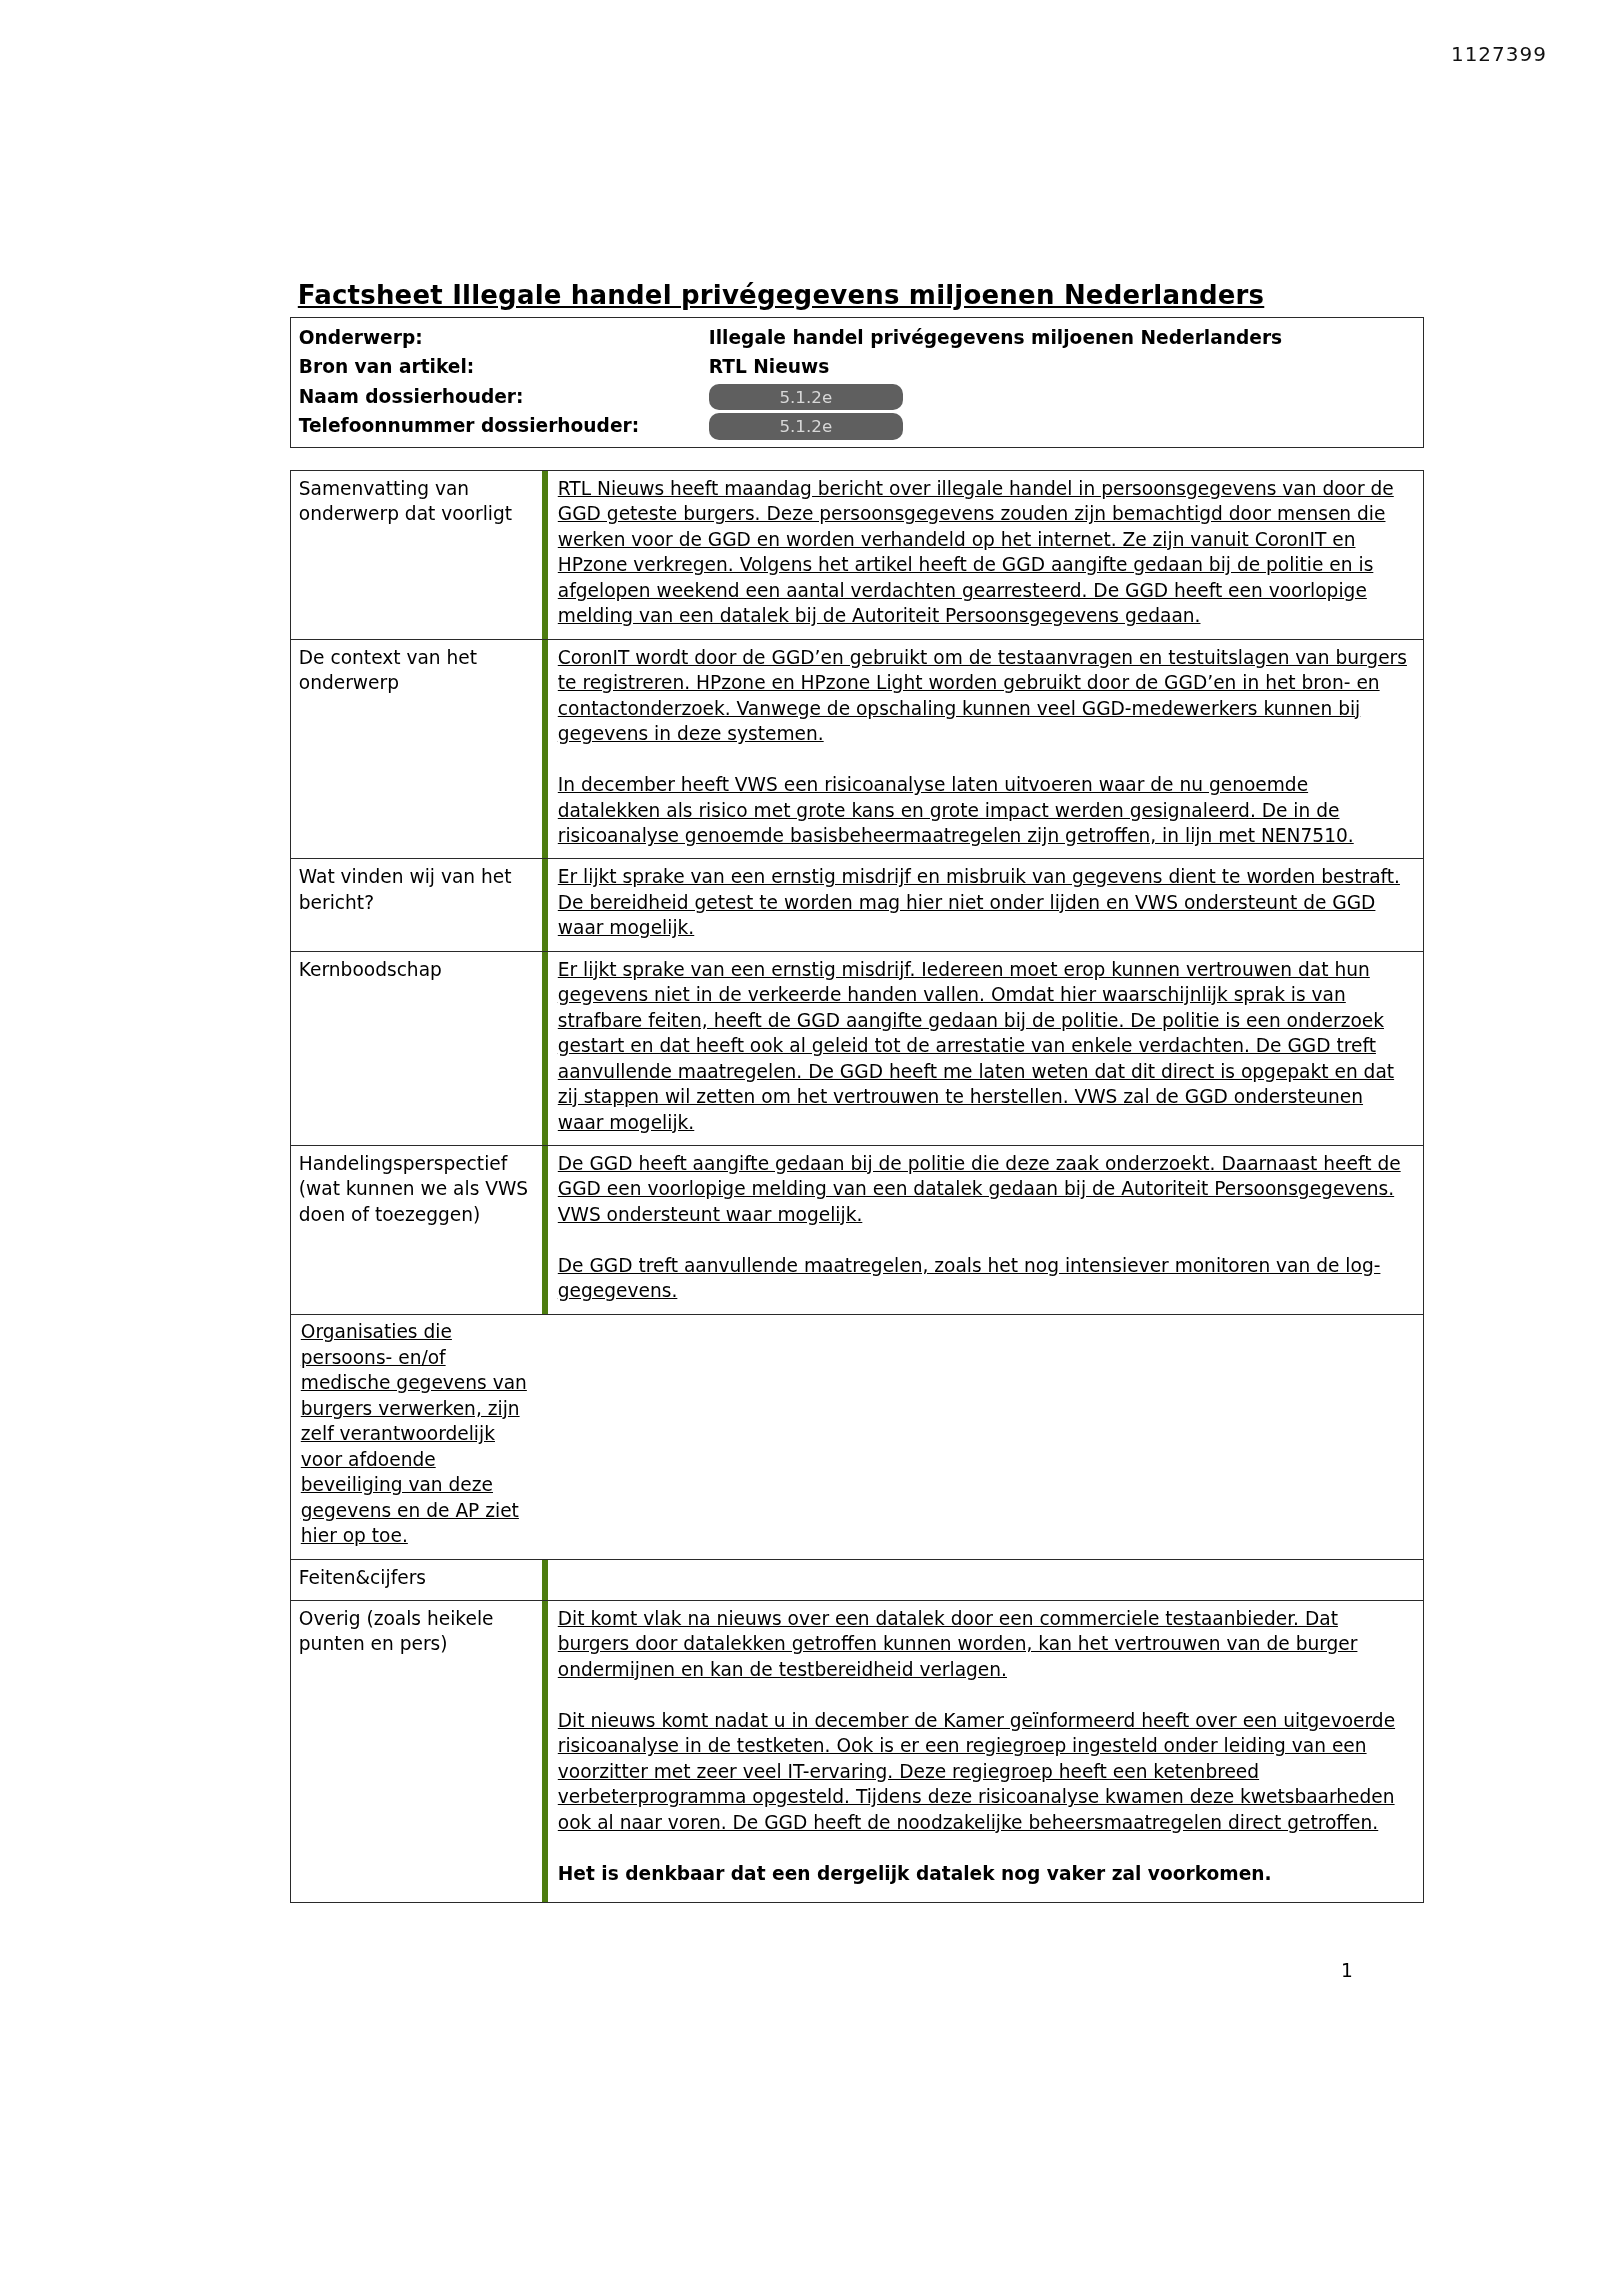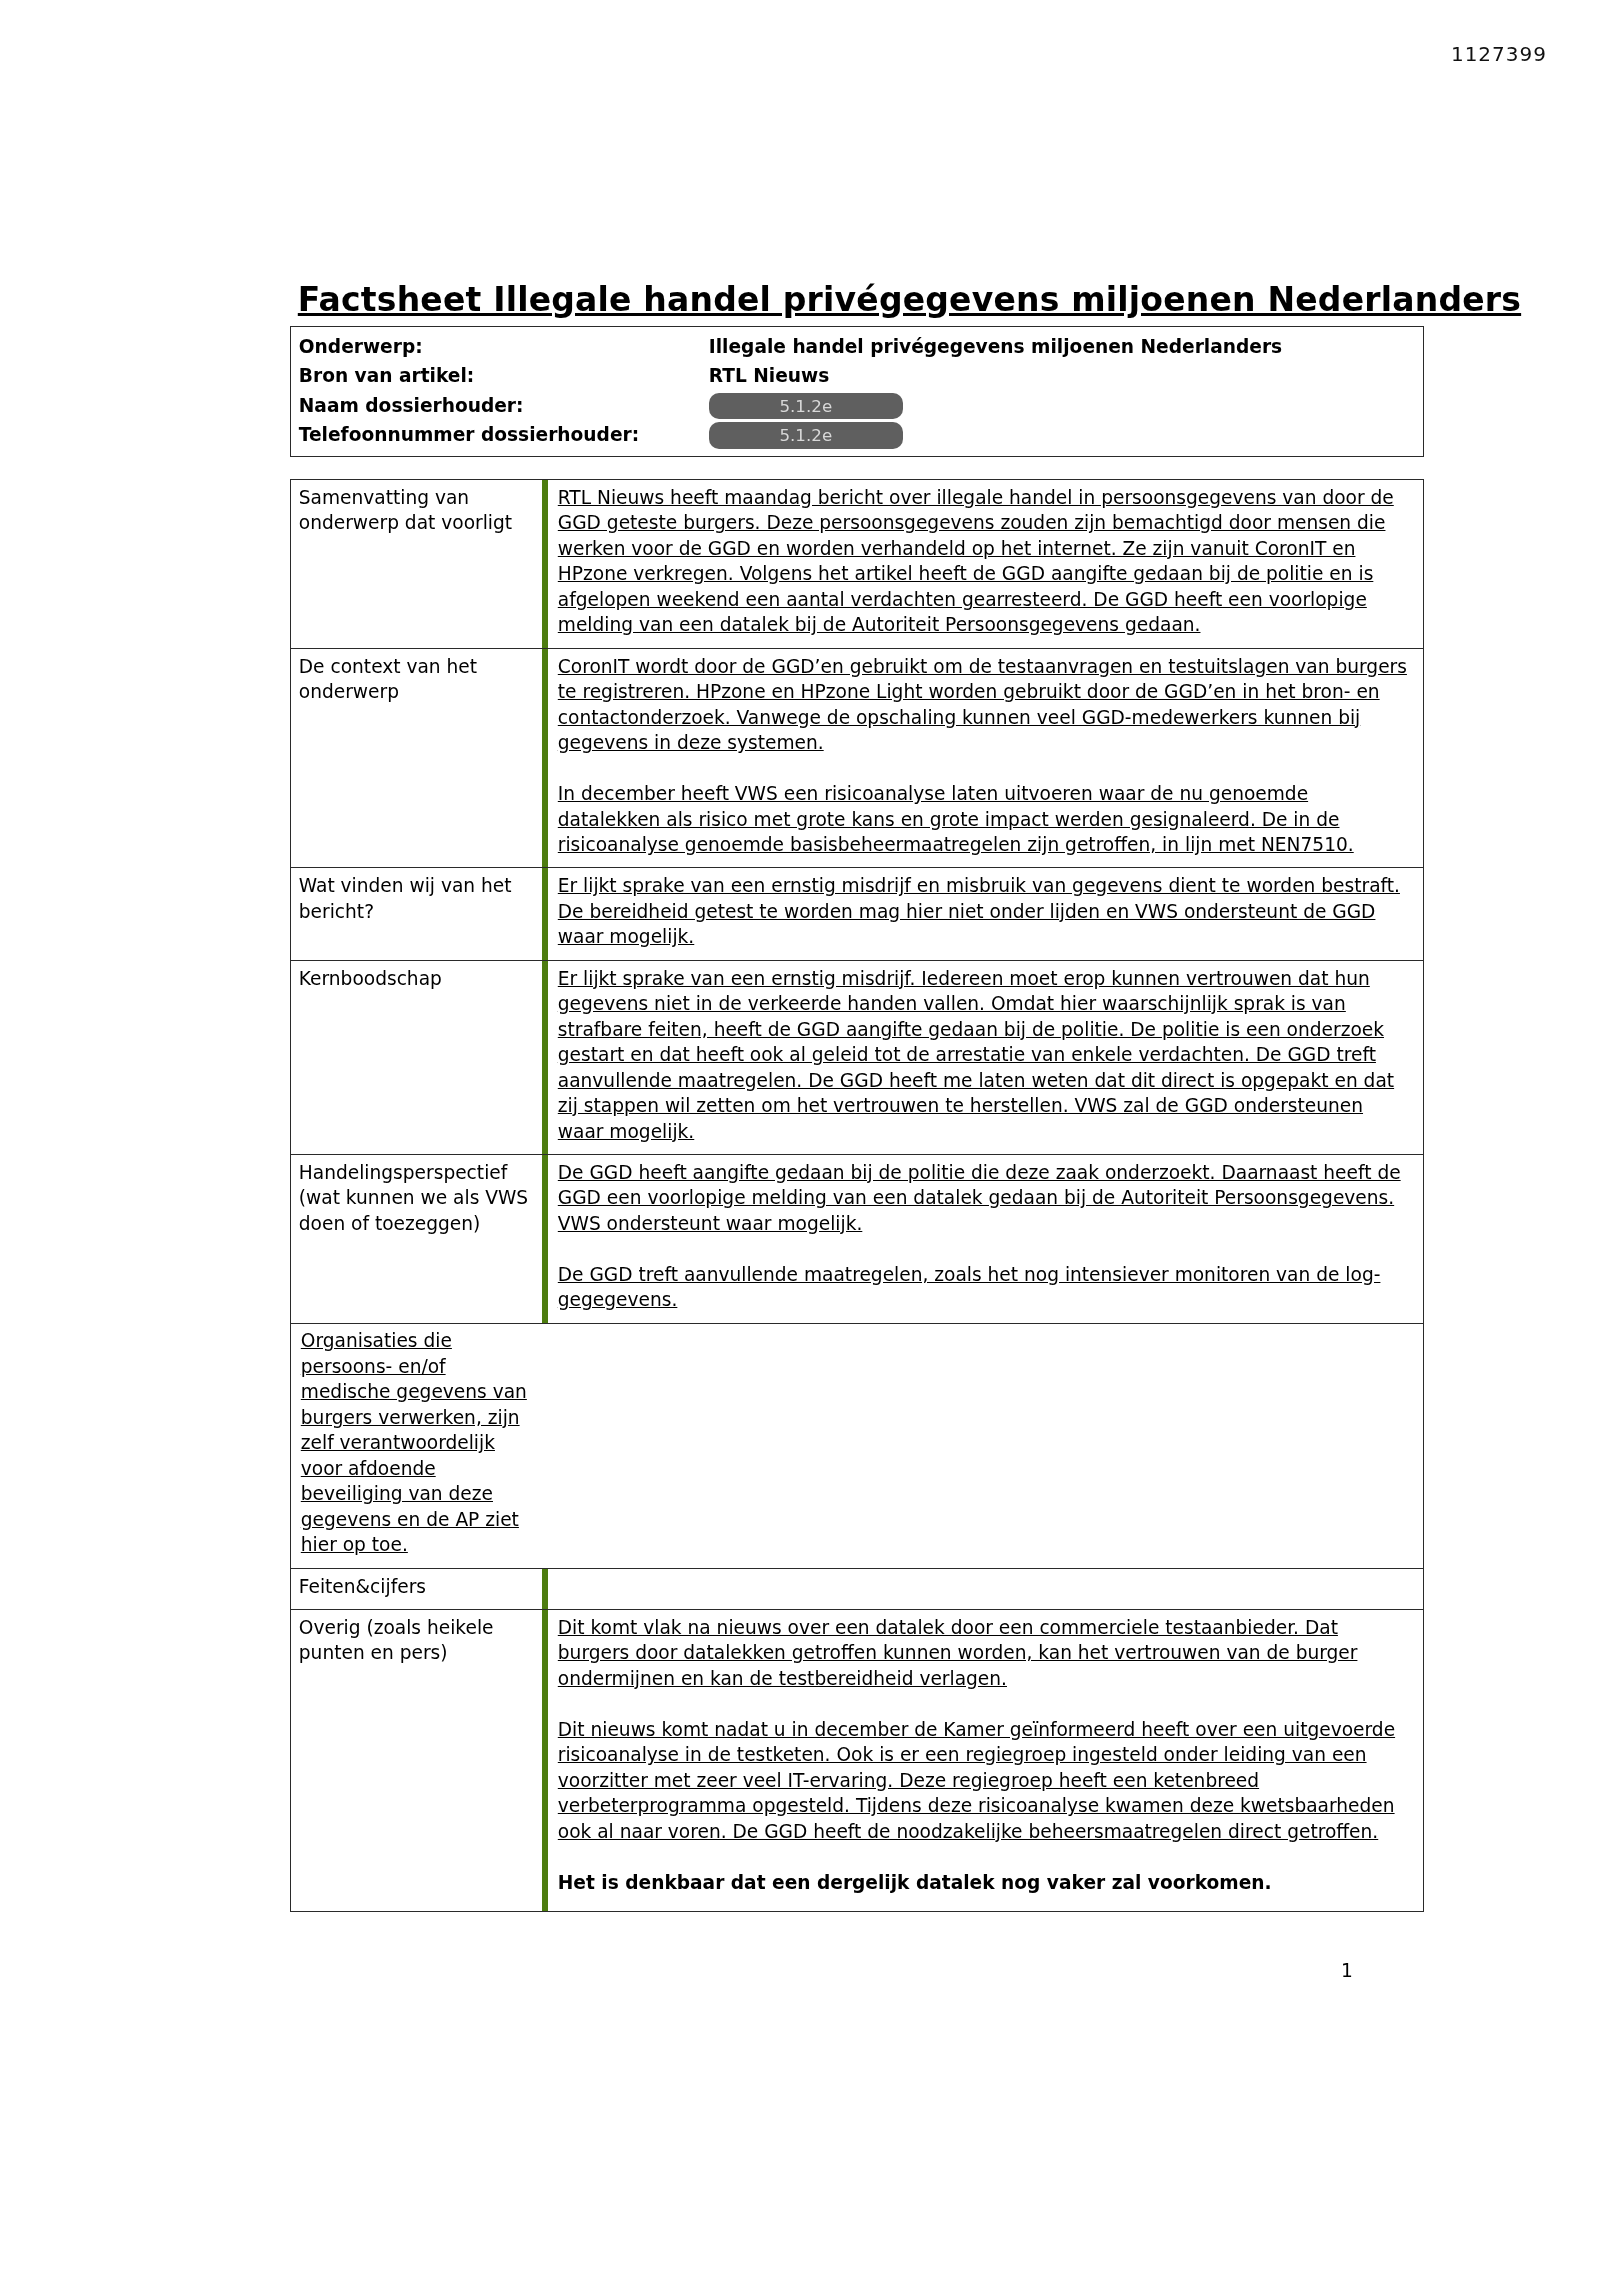--- a/index.html
+++ b/index.html
@@ -23,21 +23,21 @@
     letter-spacing: 1px;
     color: #111;
   }
   .content {
     position: absolute;
     left: 290px;
     top: 280px;
     width: 1134px;
   }
   .title {
-    font-size: 33px;
+    font-size: 26px;
     font-weight: bold;
     text-decoration: underline;
     margin: 0 0 6.9px 7.8px;
     letter-spacing: 0.2px;
     white-space: nowrap;
   }
   .header-table {
     border: 1px solid #2a2a2a;
     padding: 4.9px 0 6.9px 0;
   }

